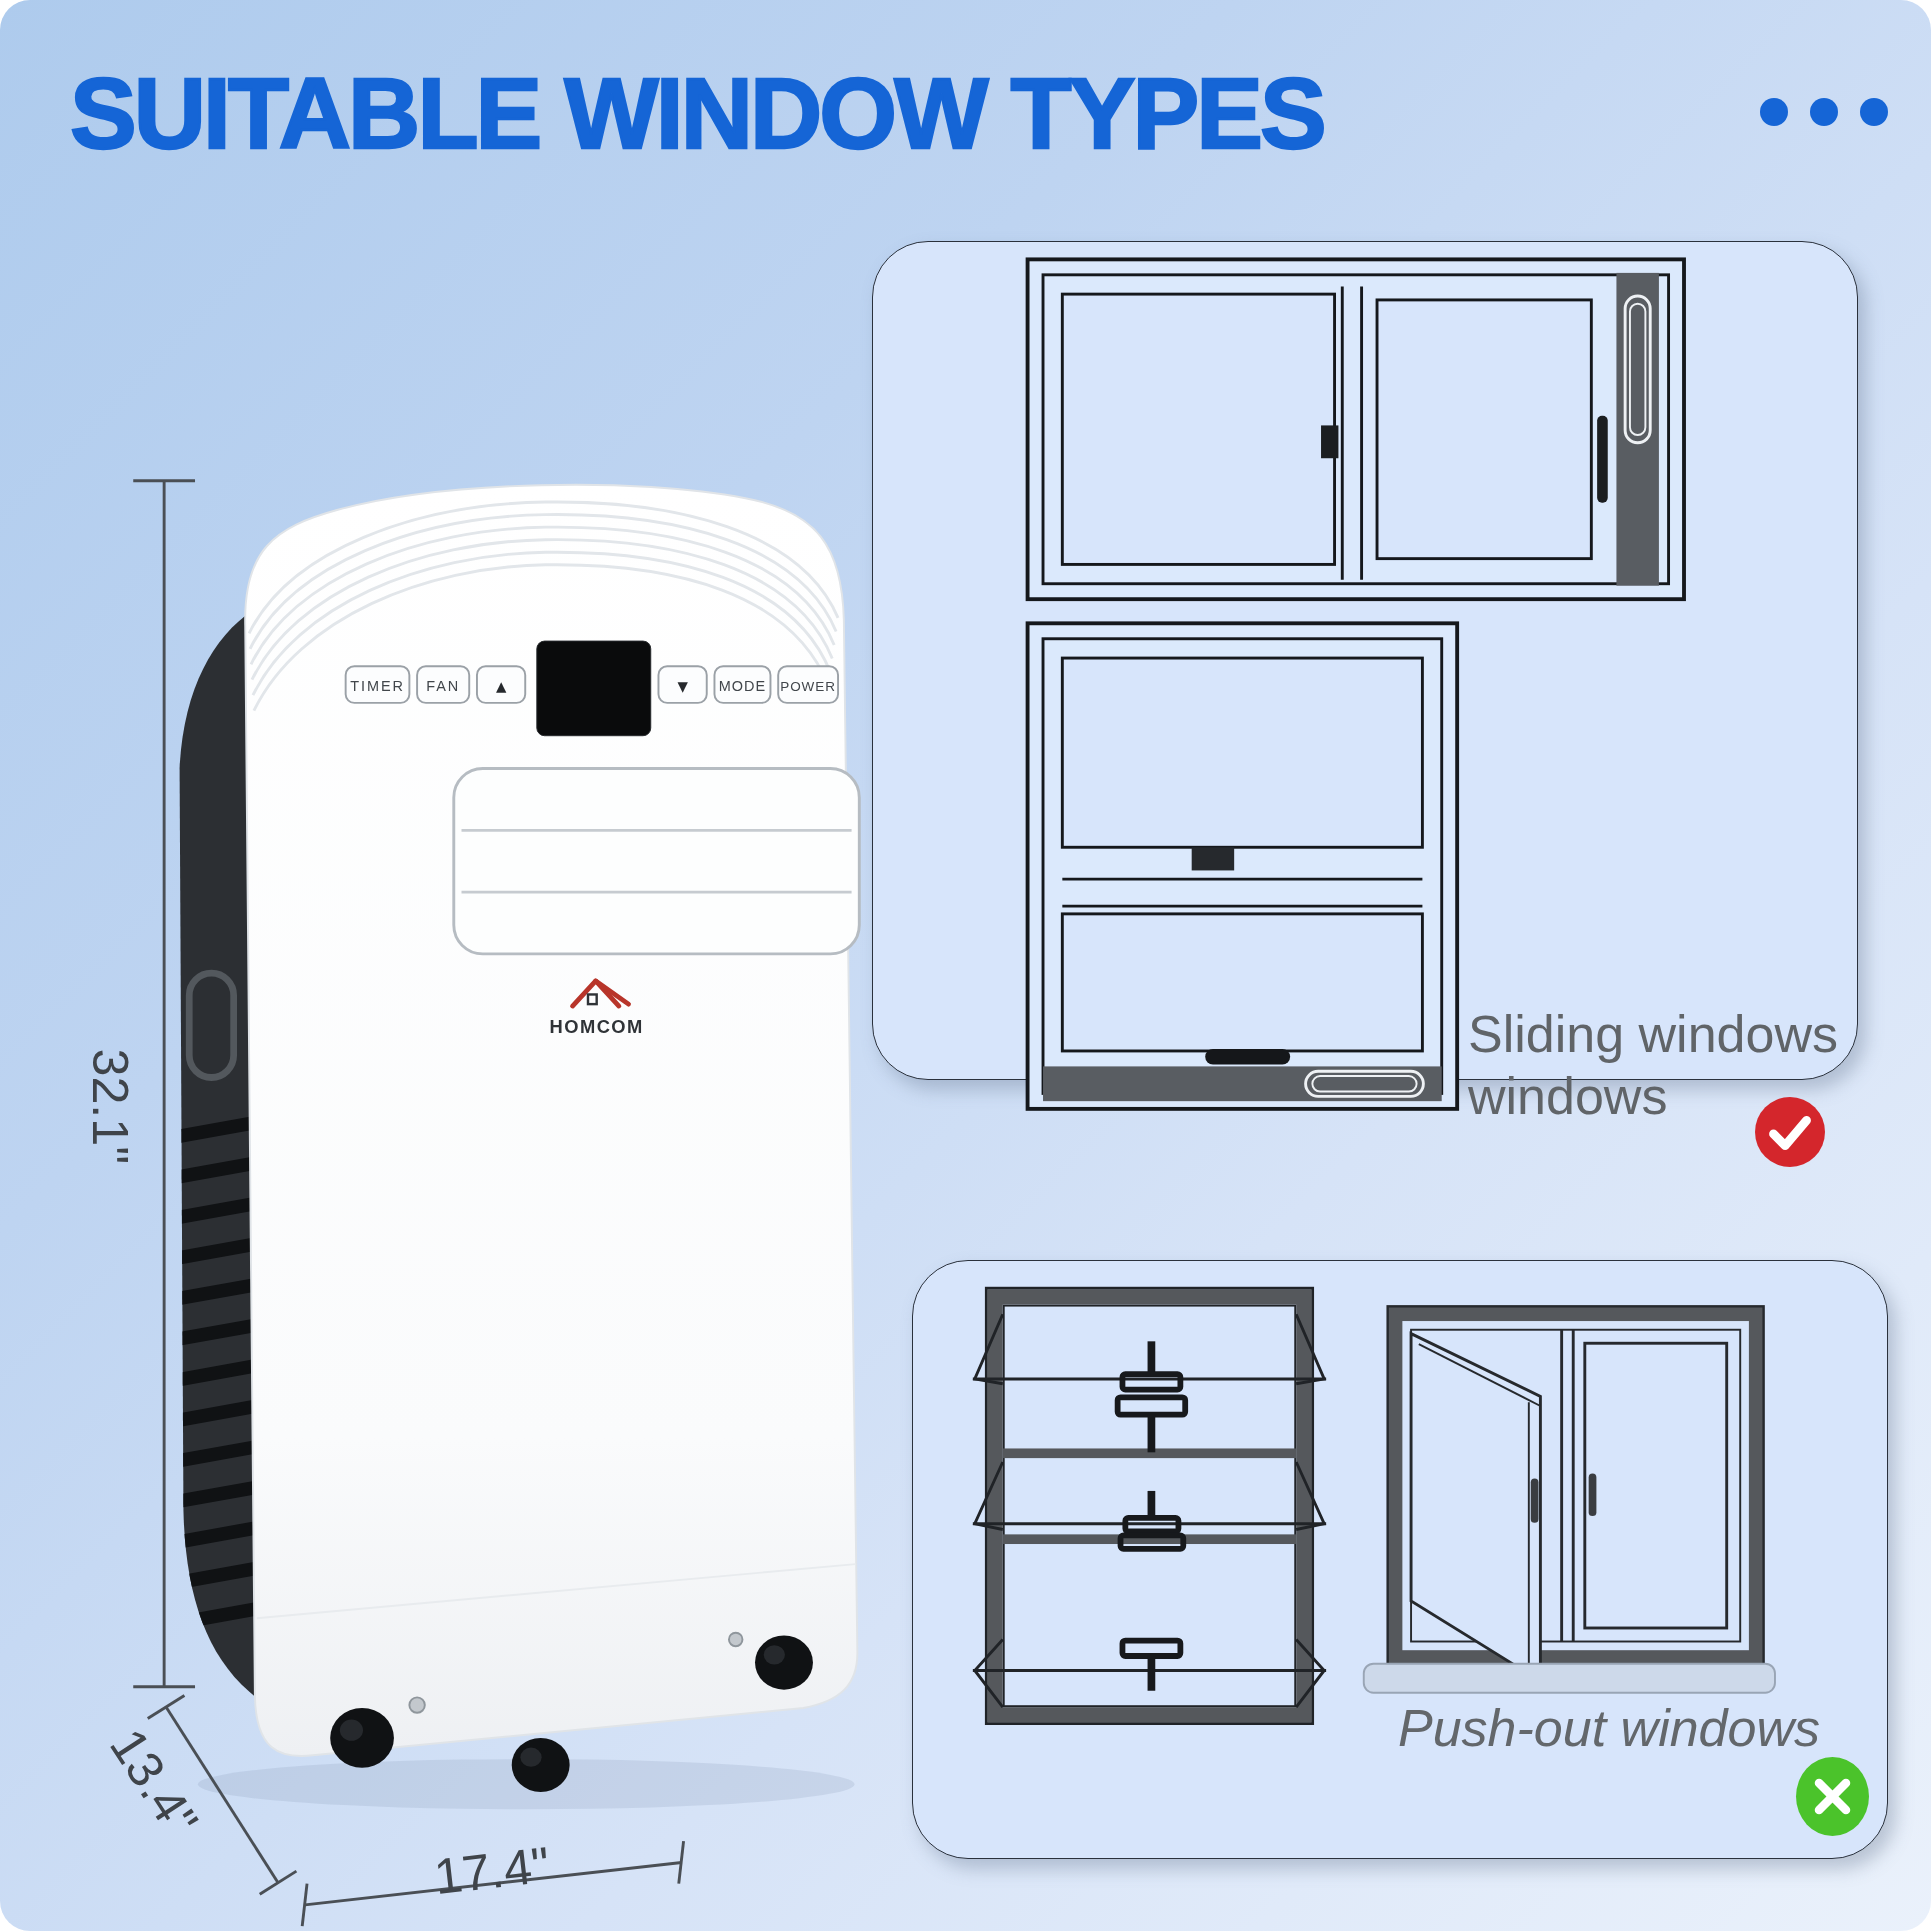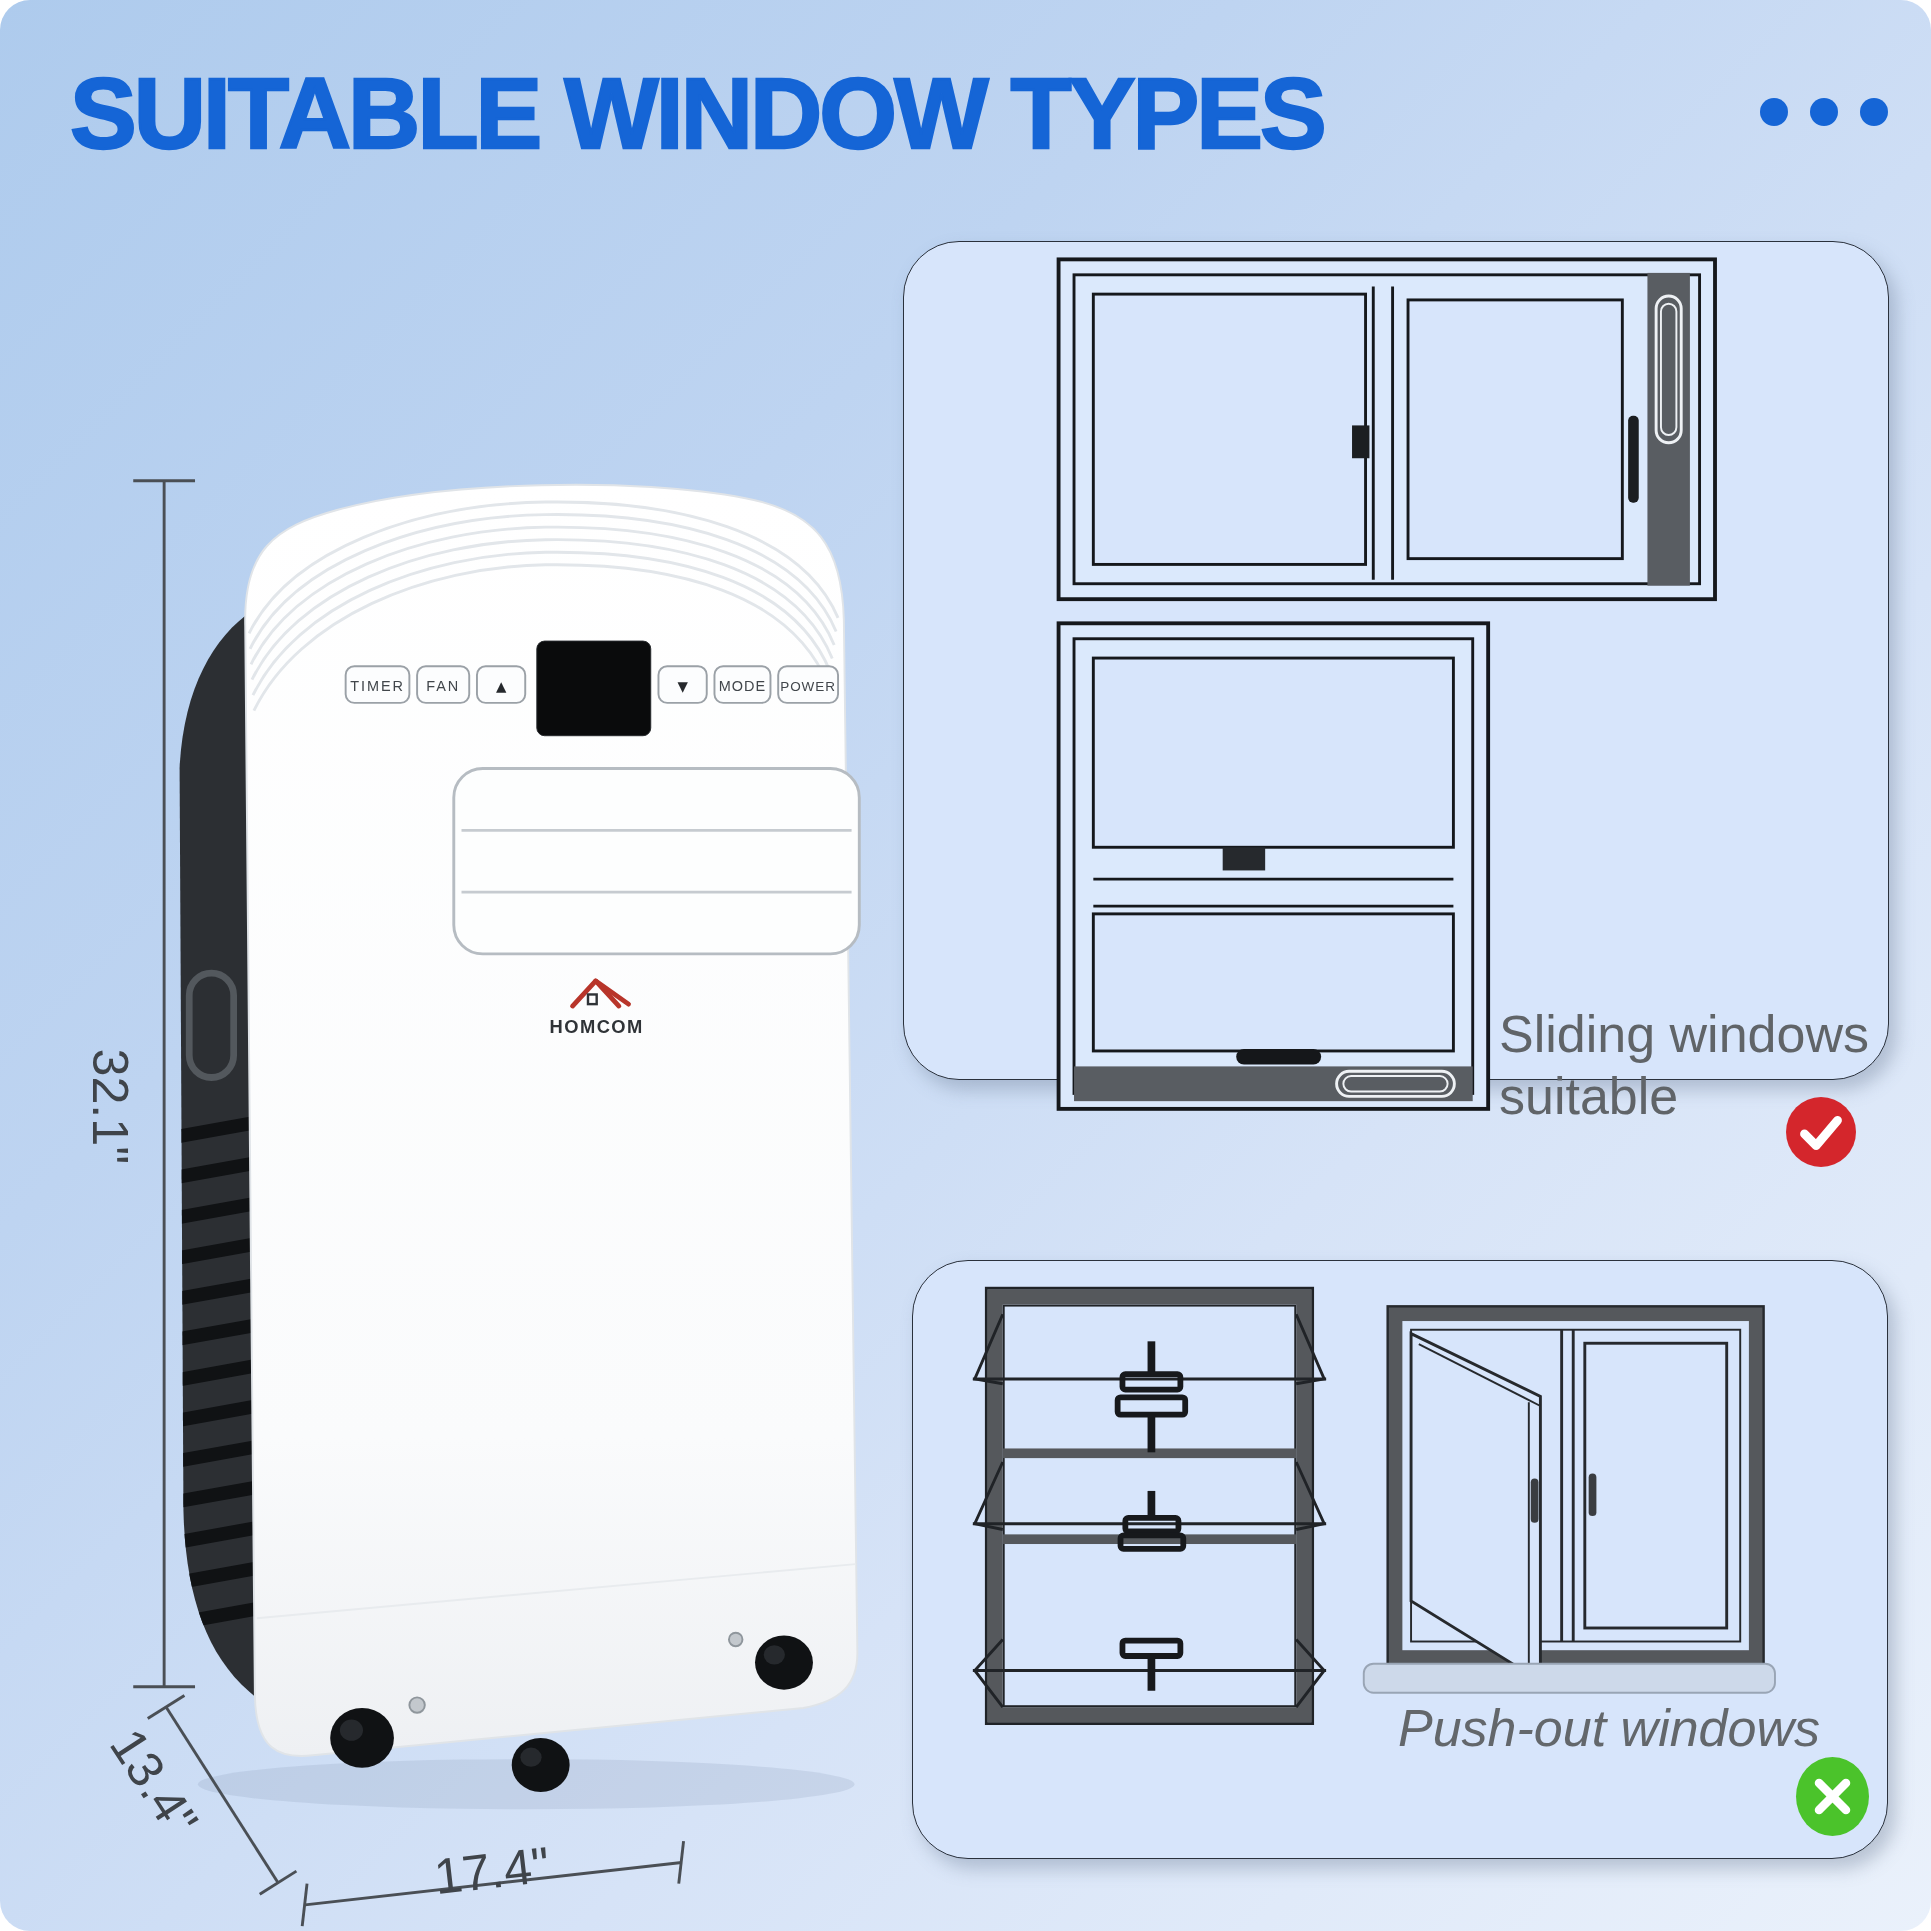--- a/index.html
+++ b/index.html
@@ -20,21 +20,21 @@
   .dots{position:absolute;left:1760px;top:98px;display:flex;gap:22px;}
   .dots span{width:28px;height:28px;border-radius:50%;background:#1565d6;display:block;}
   .panel{
     position:absolute;
     background:#d7e5fb;
     border:1.9px solid #2a313c;
     border-radius:56px;
     box-shadow:7.7px 9.7px 17.4px rgba(96,115,140,.35);
     box-sizing:border-box;
   }
-  .panel-top{left:903px;top:241px;width:986px;height:839px;}
+  .panel-top{left:872px;top:241px;width:986px;height:839px;}
   .panel-bottom{left:912px;top:1260px;width:976px;height:599px;font-style:italic;}
   .panel svg.illu{position:absolute;left:0;top:0;}
   .caption{
     position:absolute;
     font-size:52px;line-height:62px;color:#606468;
     white-space:nowrap;
   }
   .caption-sliding{left:595px;top:761px;}
   .caption-pushout{left:485px;top:433px;}
   .verdict{
@@ -192,21 +192,21 @@
         <line x1="196" y1="688" x2="569" y2="688" stroke-width="3"></line>
         <rect x="196" y="696" width="373" height="142" stroke-width="3" fill="#d7e5fb"></rect>
         <rect x="344" y="836" width="88" height="16" rx="8" fill="#15171a" stroke="none"></rect>
         <rect x="176" y="854" width="413" height="36" fill="#595d62" stroke="none"></rect>
         <rect x="448" y="859" width="122" height="26" rx="13" stroke="#eef1f4" stroke-width="3"></rect>
         <rect x="455" y="864" width="108" height="16" rx="8" stroke="#eef1f4" stroke-width="2"></rect>
       </g>
     </svg>
     <div class="caption caption-sliding">
       <div>Sliding windows</div>
-      <div>suitable</div>
+      <div>windows</div>
     </div>
     <div class="verdict verdict-check">
       <svg width="70" height="70" viewBox="0 0 72 72">
         <path d="M19,38 L31,50 L53,24" fill="none" stroke="#ffffff" stroke-width="9" stroke-linecap="round" stroke-linejoin="round"></path>
       </svg>
     </div>
   </div>
 
   <div class="panel panel-bottom">
     <svg class="illu" width="972" height="595" viewBox="0 0 1007 616">

